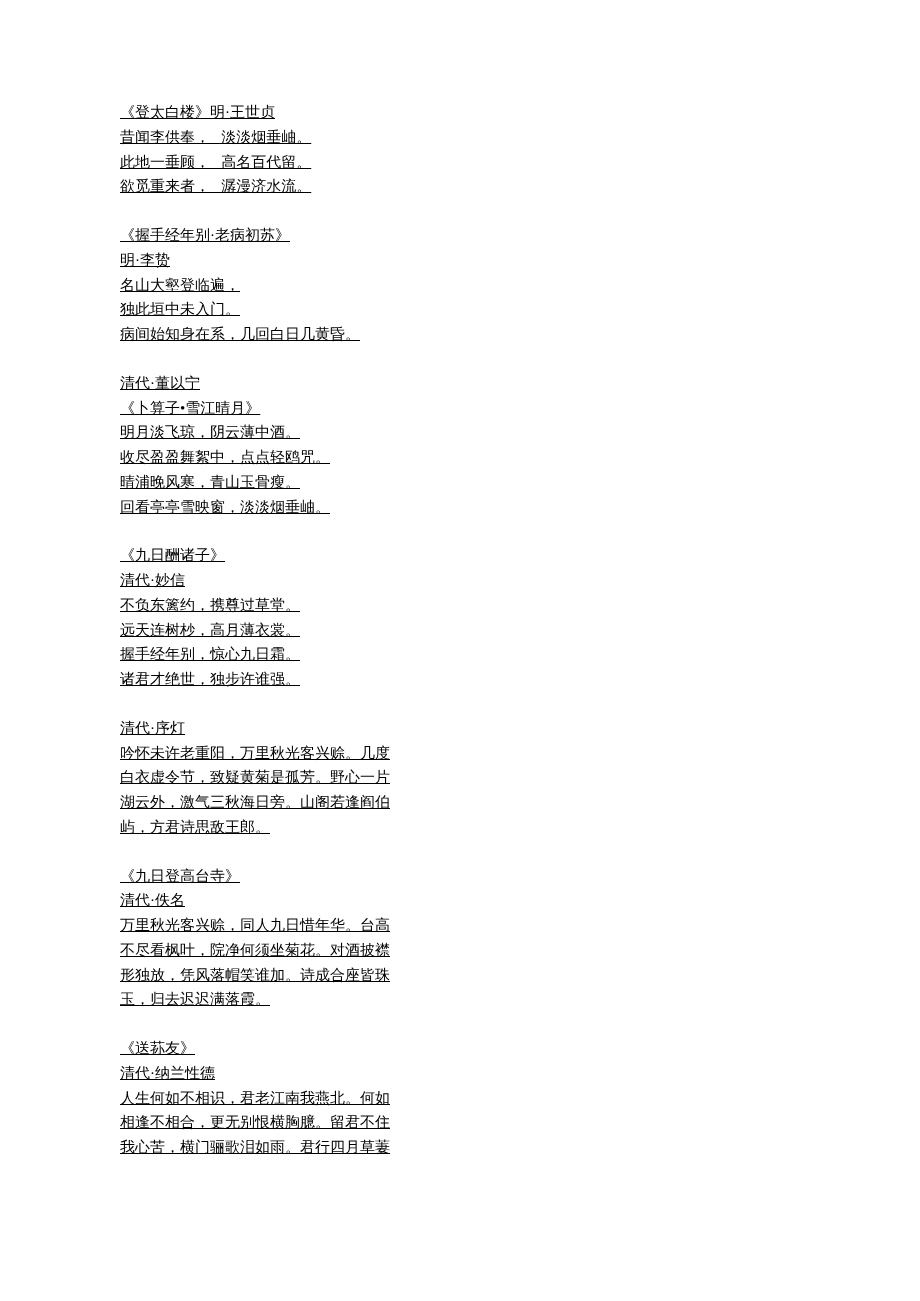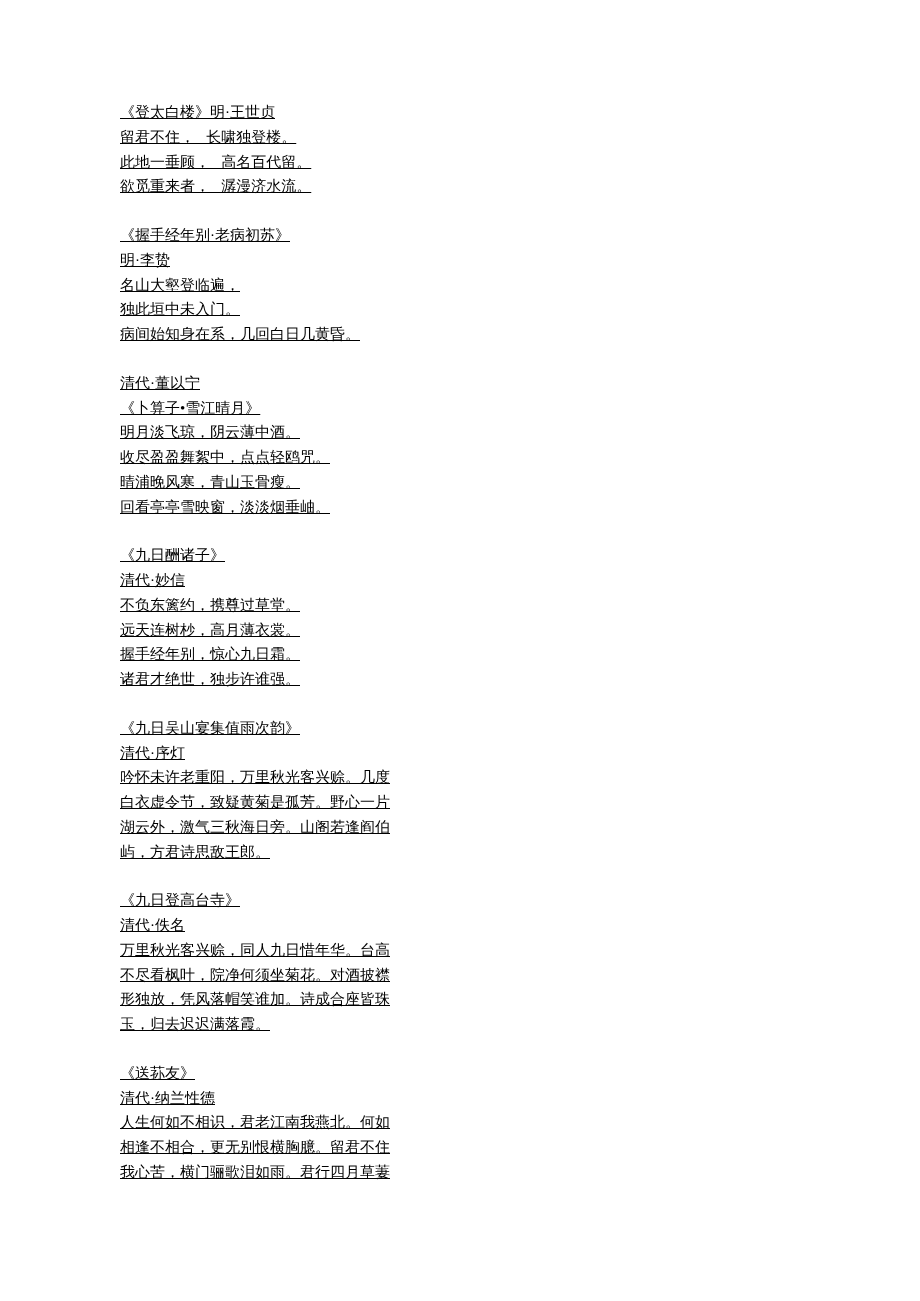--- a/index.html
+++ b/index.html
@@ -21,21 +21,21 @@
   .line {
     white-space: pre;
   }
 </style>
 </head>
 <body>
 
 <div id="content">
     <div class="poem-block">
       <div class="line">《登太白楼》明·王世贞</div>
-      <div class="line">留君不住，   长啸独登楼。</div>
+      <div class="line">昔闻李供奉，   淡淡烟垂岫。</div>
       <div class="line">此地一垂顾，   高名百代留。</div>
       <div class="line">欲觅重来者，   潺漫济水流。</div>
     </div>
     <div class="poem-block">
       <div class="line">《握手经年别·老病初苏》</div>
       <div class="line">明·李贽</div>
       <div class="line">名山大壑登临遍，</div>
       <div class="line">独此垣中未入门。</div>
       <div class="line">病间始知身在系，几回白日几黄昏。</div>
     </div>
@@ -49,21 +49,20 @@
     </div>
     <div class="poem-block">
       <div class="line">《九日酬诸子》</div>
       <div class="line">清代·妙信</div>
       <div class="line">不负东篱约，携尊过草堂。</div>
       <div class="line">远天连树杪，高月薄衣裳。</div>
       <div class="line">握手经年别，惊心九日霜。</div>
       <div class="line">诸君才绝世，独步许谁强。</div>
     </div>
     <div class="poem-block">
-      <div class="line">《九日吴山宴集值雨次韵》</div>
       <div class="line">清代·序灯</div>
       <div class="line">吟怀未许老重阳，万里秋光客兴赊。几度</div>
       <div class="line">白衣虚令节，致疑黄菊是孤芳。野心一片</div>
       <div class="line">湖云外，激气三秋海日旁。山阁若逢阎伯</div>
       <div class="line">屿，方君诗思敌王郎。</div>
     </div>
     <div class="poem-block">
       <div class="line">《九日登高台寺》</div>
       <div class="line">清代·佚名</div>
       <div class="line">万里秋光客兴赊，同人九日惜年华。台高</div>

